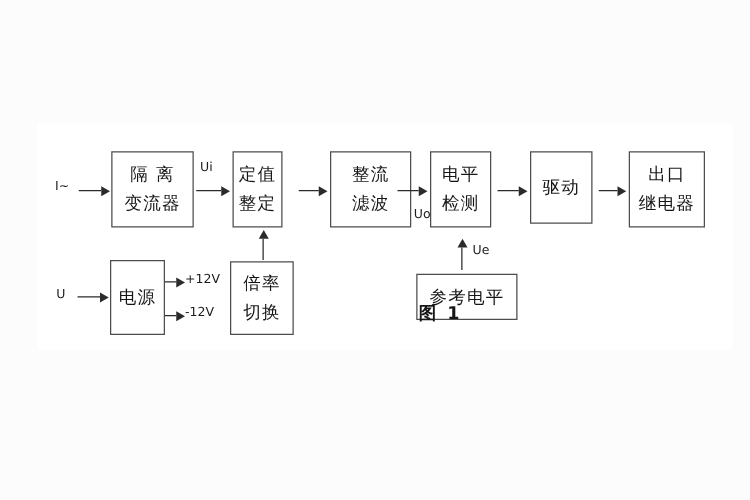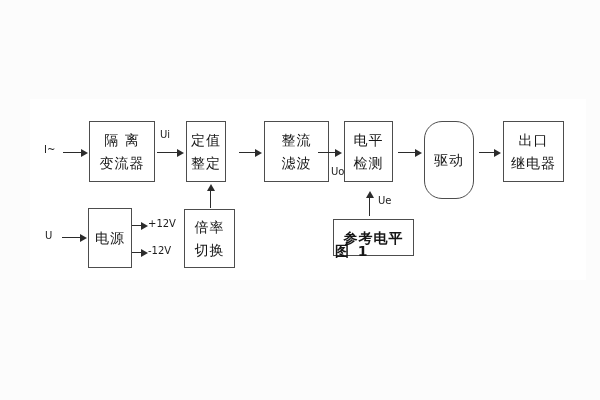--- a/index.html
+++ b/index.html
@@ -141,21 +141,21 @@
   <div class="box" style="left:344px; top:121px; width:49px; height:61px;">
     <span>电平</span>
     <span>检测</span>
   </div>
 
   <div class="harrow" style="left:398px; top:148px; width:24px;">
     <span class="shaft"></span>
     <span class="head"></span>
   </div>
 
-  <div class="box" style="left:424px; top:121px; width:50px; height:78px;border-radius:18px;">
+  <div class="box" style="left:424px; top:121px; width:50px; height:58px;">
     <span>驱动</span>
   </div>
 
   <div class="harrow" style="left:479px; top:148px; width:22px;">
     <span class="shaft"></span>
     <span class="head"></span>
   </div>
 
   <div class="box" style="left:503px; top:121px; width:61px; height:61px;">
     <span>出口</span>
@@ -187,21 +187,21 @@
   <div class="box" style="left:184px; top:209px; width:51px; height:59px;">
     <span>倍率</span>
     <span>切换</span>
   </div>
 
   <div class="varrow" style="left:206px; top:184px; height:24px;">
     <span class="headup"></span>
     <span class="shaftv"></span>
   </div>
 
-  <div class="box" style="left:333px; top:219px; width:81px; height:37px;font-weight:bold;">
+  <div class="box" style="left:333px; top:219px; width:81px; height:37px;">
     <span>参考电平</span>
   </div>
 
   <div class="varrow" style="left:365px; top:191px; height:25px;">
     <span class="headup"></span>
     <span class="shaftv"></span>
   </div>
   <div class="lbl" style="left:378px; top:196px;">Ue</div>
 
   <div class="caption" style="left:293px; top:244px;padding-left:42px;">图 1</div>

